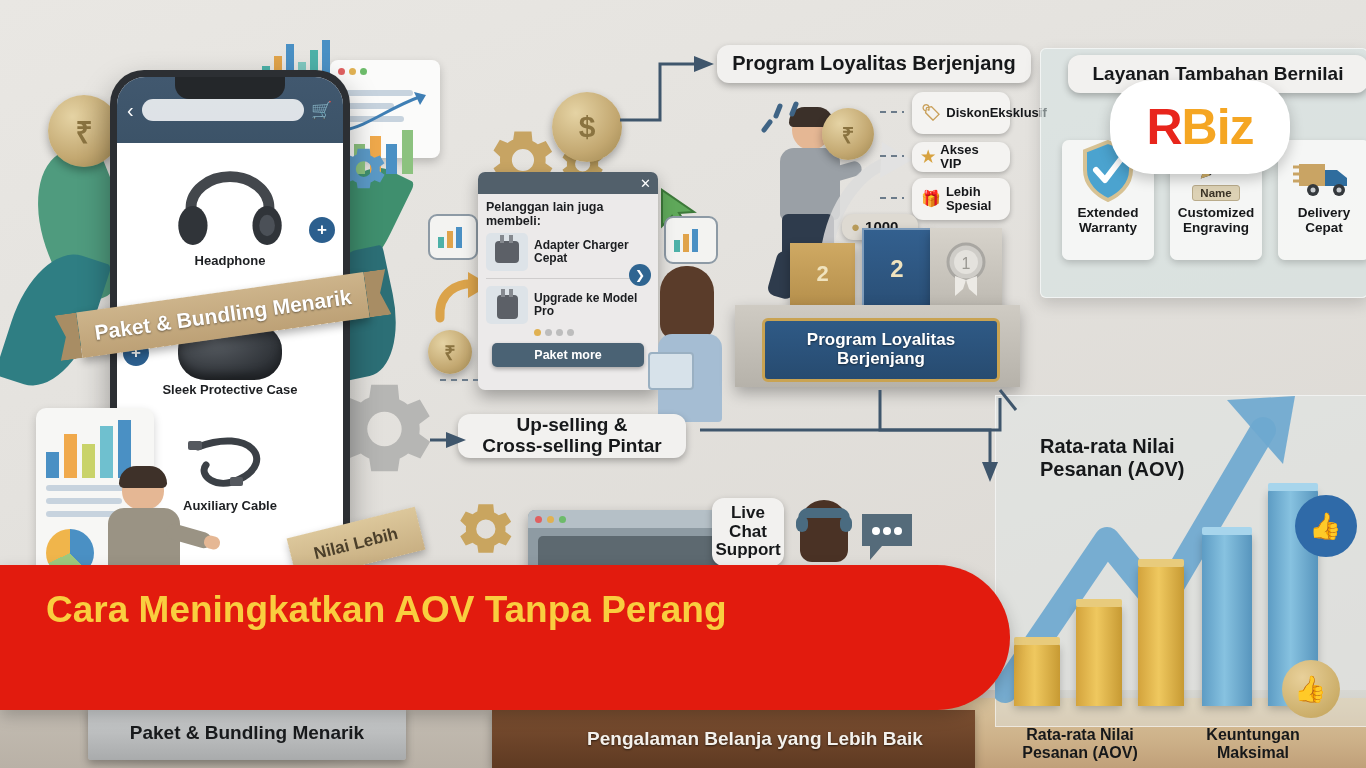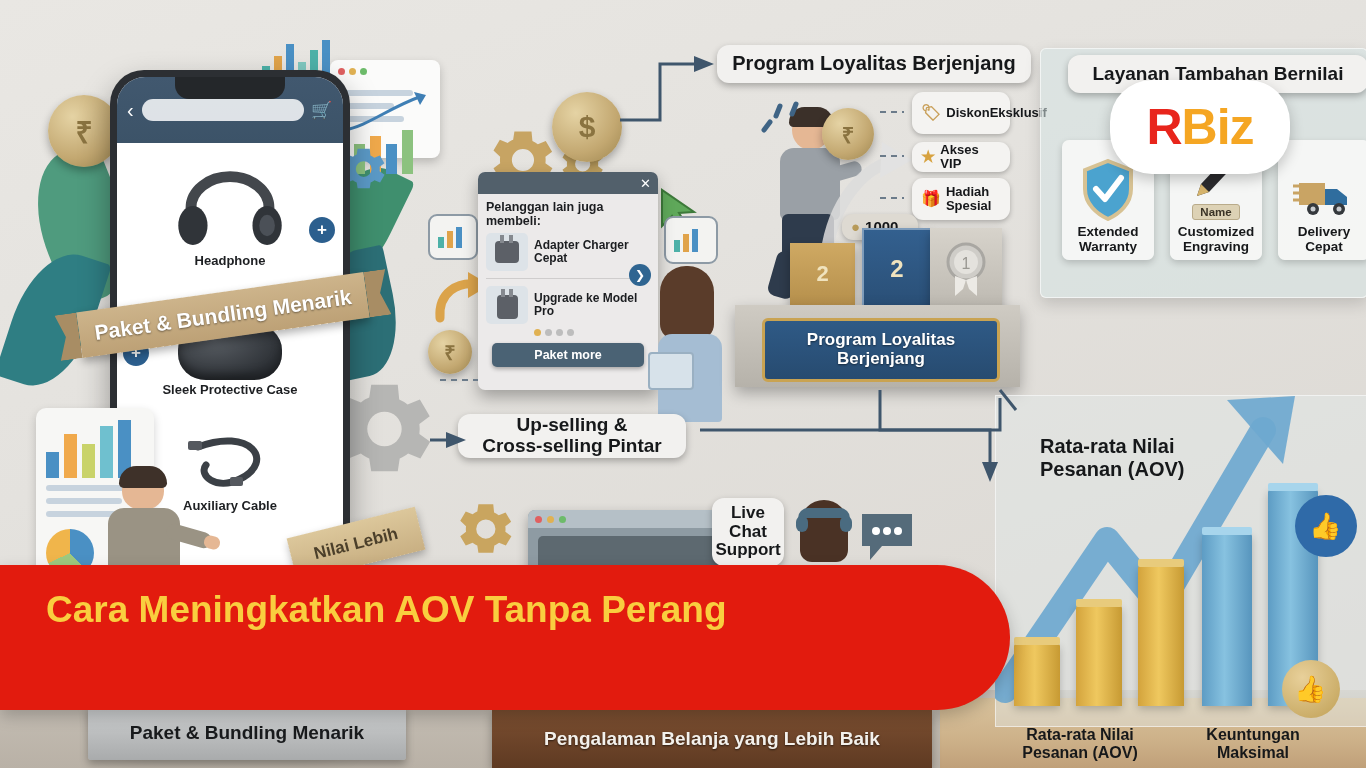--- a/index.html
+++ b/index.html
@@ -105,21 +105,21 @@
   .medal{position:absolute;left:930px;top:228px;width:72px;height:84px;
     background:linear-gradient(180deg,#d7d3cb,#bcb8b0);box-shadow:0 5px 10px rgba(0,0,0,.28);
     display:flex;align-items:center;justify-content:center;}
 
   
   .glass{position:absolute;left:1040px;top:48px;width:326px;height:248px;
     background:rgba(214,227,228,.55);border:1px solid rgba(255,255,255,.6);border-radius:6px;
     box-shadow:0 6px 16px rgba(0,0,0,.15);}
   .svc{position:absolute;width:92px;height:120px;background:rgba(249,249,248,.85);border-radius:7px;
     box-shadow:0 3px 7px rgba(0,0,0,.18);display:flex;flex-direction:column;align-items:center;
-    justify-content:flex-end;padding-bottom:5px;box-sizing:border-box;}
+    justify-content:flex-end;padding-bottom:24px;box-sizing:border-box;}
   .svc .lbl{font-size:13.5px;font-weight:bold;color:#16181a;text-align:center;line-height:1.1;}
   .logo{position:absolute;left:1110px;top:80px;width:180px;height:94px;background:#fff;
     border-radius:42px;box-shadow:0 5px 14px rgba(0,0,0,.22);
     display:flex;align-items:center;justify-content:center;font-size:50px;font-weight:bold;letter-spacing:-1px;}
 
   
   .chartglass{position:absolute;left:995px;top:395px;width:371px;height:330px;
     background:rgba(226,232,232,.45);border:1px solid rgba(255,255,255,.55);}
   .bar{position:absolute;bottom:0;border-radius:2px 2px 0 0;}
   .bar.gold{background:linear-gradient(90deg,#d3a33c,#efc85f 45%,#c79a33);
@@ -130,21 +130,21 @@
   .thumb{position:absolute;border-radius:50%;display:flex;align-items:center;justify-content:center;
     font-size:26px;}
 
   
   .plinth-metal{position:absolute;left:88px;bottom:8px;width:318px;height:54px;
     background:linear-gradient(180deg,#cfd1d2,#a9abac);border-radius:3px;
     box-shadow:0 4px 9px rgba(0,0,0,.3);display:flex;align-items:center;justify-content:center;}
   .plinth-metal span{font-size:19px;font-weight:bold;color:#181a1c;}
   .plinth-wood{position:absolute;left:492px;bottom:0;width:440px;height:58px;
     background:linear-gradient(180deg,#7c4f31,#5f3a22);display:flex;align-items:center;justify-content:center;
-    box-shadow:0 4px 9px rgba(0,0,0,.3);}
+    box-shadow:0 4px 9px rgba(0,0,0,.3);padding-left:43px;}
   .plinth-wood span{font-size:19px;font-weight:bold;color:#f4f1ec;text-shadow:0 1px 2px rgba(0,0,0,.6);}
   .chartlbl{position:absolute;bottom:6px;font-size:16px;font-weight:bold;color:#16181a;
     text-align:center;line-height:1.12;}
 
   
   .banner{position:absolute;left:0;top:565px;width:1010px;height:145px;background:#E21B0E;
     border-radius:0 82px 82px 0;box-shadow:0 6px 16px rgba(0,0,0,.22);}
   .banner-text{position:absolute;left:46px;top:586px;width:900px;color:#F9CE3F;
     font-size:37px;font-weight:bold;line-height:1.28;}
   .bubble{position:absolute;background:#f3f3f1;border:2px solid #8d9aa5;border-radius:9px;}
@@ -374,21 +374,21 @@
       <span>Eksklusif</span>
     </span>
   </div>
   <div class="smallpill" style="left:912px;top:142px;width:98px;height:30px;">
     <span style="font-size:16px;color:#d7a23f;">★</span>
     <span>Akses VIP</span>
   </div>
   <div class="smallpill" style="left:912px;top:178px;width:98px;height:42px;">
     <span style="font-size:16px;">🎁</span>
     <span style="display:flex;flex-direction:column;">
-      <span>Hadiah</span>
+      <span>Lebih</span>
       <span>Spesial</span>
     </span>
   </div>
 
   <div class="smallpill" style="left:842px;top:214px;width:76px;height:26px;background:#dedad2;font-size:15px;">
     <span style="color:#b89b5a;">●</span>
     <span>1000</span>
   </div>
 
   <div class="step" style="left:790px;top:243px;width:65px;height:62px;background:linear-gradient(180deg,#cfa963,#b6904c);font-size:22px;">

